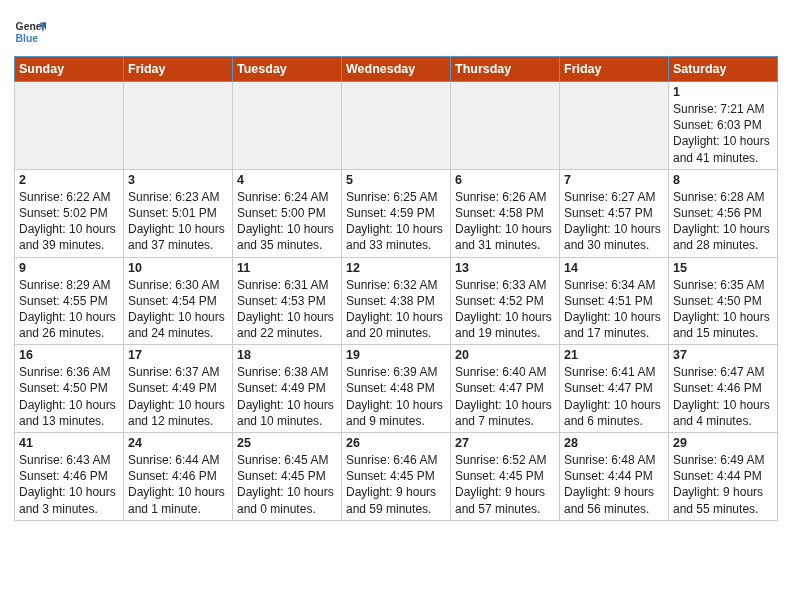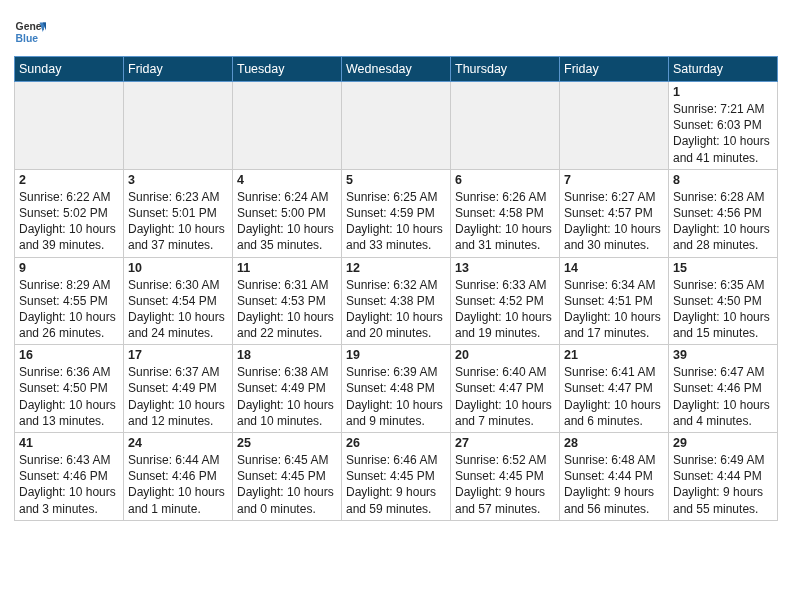--- a/index.html
+++ b/index.html
@@ -42,24 +42,24 @@
     .cal-subtitle {
       font-size: 14px;
       color: #444;
     }
     table {
       width: 100%;
       border-collapse: collapse;
       table-layout: fixed;
     }
     thead tr th {
-      background: #0c4a6e;
+      background: #c2410c;
       color: #fff;
       font-size: 12.5px;
-      font-weight: normal;
+      font-weight: bold;
       padding: 5px 4px;
       text-align: left;
       border: 1px solid #5a95cc;
     }
     tbody tr td {
       border: 1px solid #ccc;
       vertical-align: top;
       padding: 3px 4px;
       font-size: 10.5px;
       color: #222;
@@ -270,21 +270,21 @@
 and 7 minutes.</div>
           </td>
           <td>
             <span class="day-number">21</span>
             <div class="day-info">Sunrise: 6:41 AM
 Sunset: 4:47 PM
 Daylight: 10 hours
 and 6 minutes.</div>
           </td>
           <td>
-            <span class="day-number">39</span>
+            <span class="day-number">37</span>
             <div class="day-info">Sunrise: 6:47 AM
 Sunset: 4:46 PM
 Daylight: 10 hours
 and 4 minutes.</div>
           </td>
         </tr>
         <tr>
           <td>
             <span class="day-number">41</span>
             <div class="day-info">Sunrise: 6:43 AM

